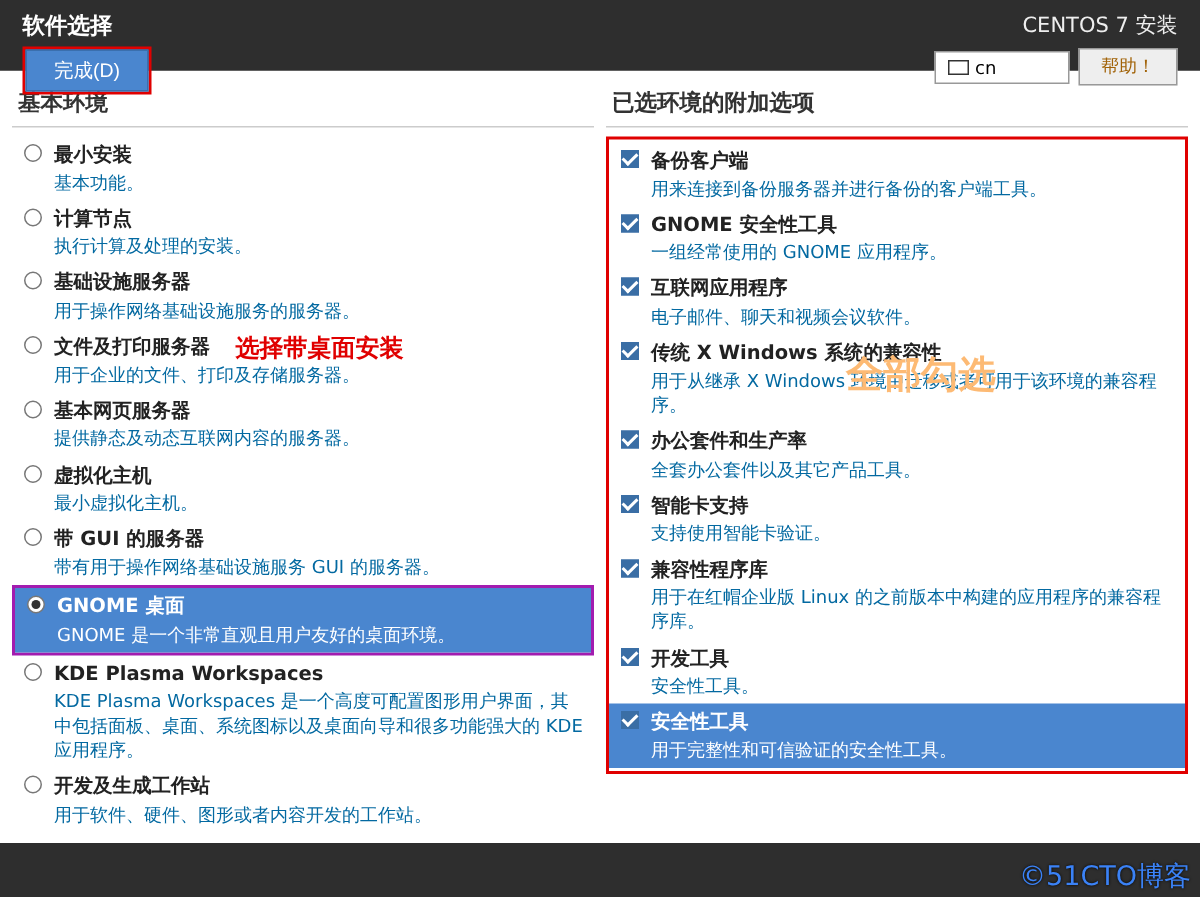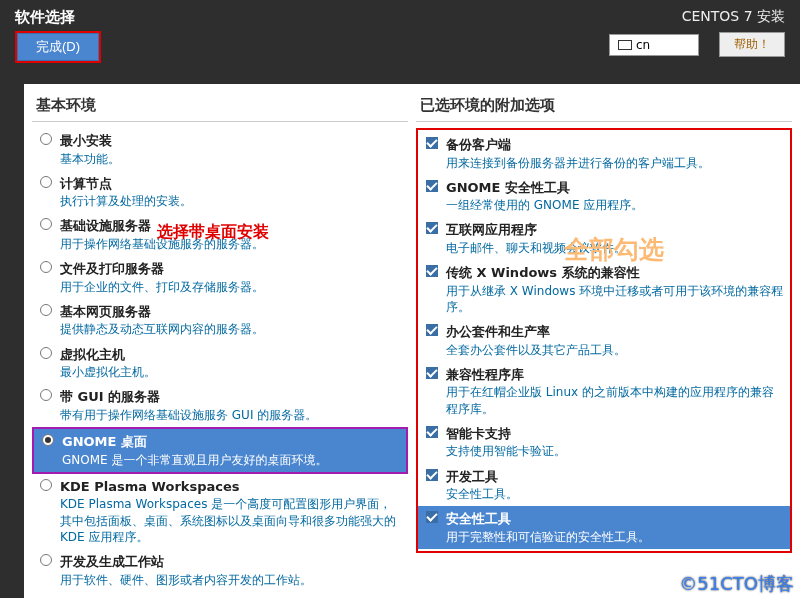--- a/index.html
+++ b/index.html
@@ -1,28 +1,28 @@
 <!DOCTYPE html>
 <html><head>
   <meta charset="utf-8">
   <style>
     * { box-sizing: border-box; margin: 0; padding: 0; }
     body { font-family: "DejaVu Sans", "Liberation Sans", sans-serif; font-size: 13px; background: #2e2e2e; width: 800px; height: 598px; overflow: hidden; position: relative; }
-    .topbar { background: #2e2e2e; color: #fff; height: 84px; position: relative; }
+    .topbar { background: #2e2e2e; color: #fff; height: 47px; position: relative; }
     .topbar-left { position: absolute; left: 15px; top: 8px; }
     .title { font-size: 15px; font-weight: bold; margin-bottom: 4px; }
     .done-wrap { border: 2px solid #e00000; display: inline-block; }
     .done-btn { background: #4a86cf; color: #fff; border: 1px solid #3a6fae; padding: 4px 18px; font-size: 13px; cursor: pointer; }
     .topbar-right { position: absolute; right: 15px; top: 8px; text-align: right; }
     .inst-label { font-size: 14px; color: #eee; margin-bottom: 6px; }
-    .lang-help { display: flex; gap: 20px; justify-content: flex-end; align-items: center; }
+    .lang-help { display: flex; gap: 6px; justify-content: flex-end; align-items: center; }
     .lang-box { background: #fff; color: #000; padding: 3px 8px; font-size: 12px; border: 1px solid #999; width: 90px; text-align: left; }
     .kb-icon { display: inline-block; width: 14px; height: 10px; border: 1px solid #333; vertical-align: middle; margin-right: 4px; position: relative; }
     .help-btn { background: #eee; color: #a16207; border: 1px solid #999; padding: 3px 14px; font-size: 12px; cursor: pointer; }
-    .content { background: #fff; height: 515px; display: flex; padding: 12px 8px 8px 8px; gap: 8px; margin-left: 24px; }
+    .content { background: #fff; height: 515px; display: flex; padding: 12px 8px 8px 8px; gap: 8px; }
     .col { flex: 1; }
     .col-title { font-size: 15px; font-weight: bold; color: #333; margin-bottom: 6px; padding-left: 4px; }
     hr.sep { border: none; border-top: 1px solid #ccc; margin-bottom: 6px; }
     .env-list, .addon-list { position: relative; }
     .env-item { padding: 4px 6px 4px 28px; position: relative; line-height: 1.35; cursor: pointer; }
     .env-item .radio, .env-item .check { position: absolute; left: 8px; top: 5px; width: 12px; height: 12px; }
     .radio { border: 1px solid #777; border-radius: 50%; background: #fff; }
     .radio.sel::after { content: ""; position: absolute; left: 2px; top: 2px; width: 6px; height: 6px; background: #333; border-radius: 50%; }
     .check { border: 1px solid #777; background: #fff; }
     .check.sel { background: #3a6ea5; border-color: #3a6ea5; }
@@ -140,27 +140,27 @@
             <div class="item-title">传统 X Windows 系统的兼容性</div>
             <div class="item-desc">用于从继承 X Windows 环境中迁移或者可用于该环境的兼容程序。</div>
           </div>
           <div class="env-item">
             <span class="check sel"></span>
             <div class="item-title">办公套件和生产率</div>
             <div class="item-desc">全套办公套件以及其它产品工具。</div>
           </div>
           <div class="env-item">
             <span class="check sel"></span>
-            <div class="item-title">兼容性程序库</div>
-            <div class="item-desc">用于在红帽企业版 Linux 的之前版本中构建的应用程序的兼容程序库。</div>
+            <div class="item-title">智能卡支持</div>
+            <div class="item-desc">支持使用智能卡验证。</div>
           </div>
           <div class="env-item">
             <span class="check sel"></span>
-            <div class="item-title">智能卡支持</div>
-            <div class="item-desc">支持使用智能卡验证。</div>
+            <div class="item-title">兼容性程序库</div>
+            <div class="item-desc">用于在红帽企业版 Linux 的之前版本中构建的应用程序的兼容程序库。</div>
           </div>
           <div class="env-item">
             <span class="check sel"></span>
             <div class="item-title">开发工具</div>
             <div class="item-desc">安全性工具。</div>
           </div>
           <div class="env-item selected">
             <span class="check sel"></span>
             <div class="item-title">安全性工具</div>
             <div class="item-desc">用于完整性和可信验证的安全性工具。</div>

